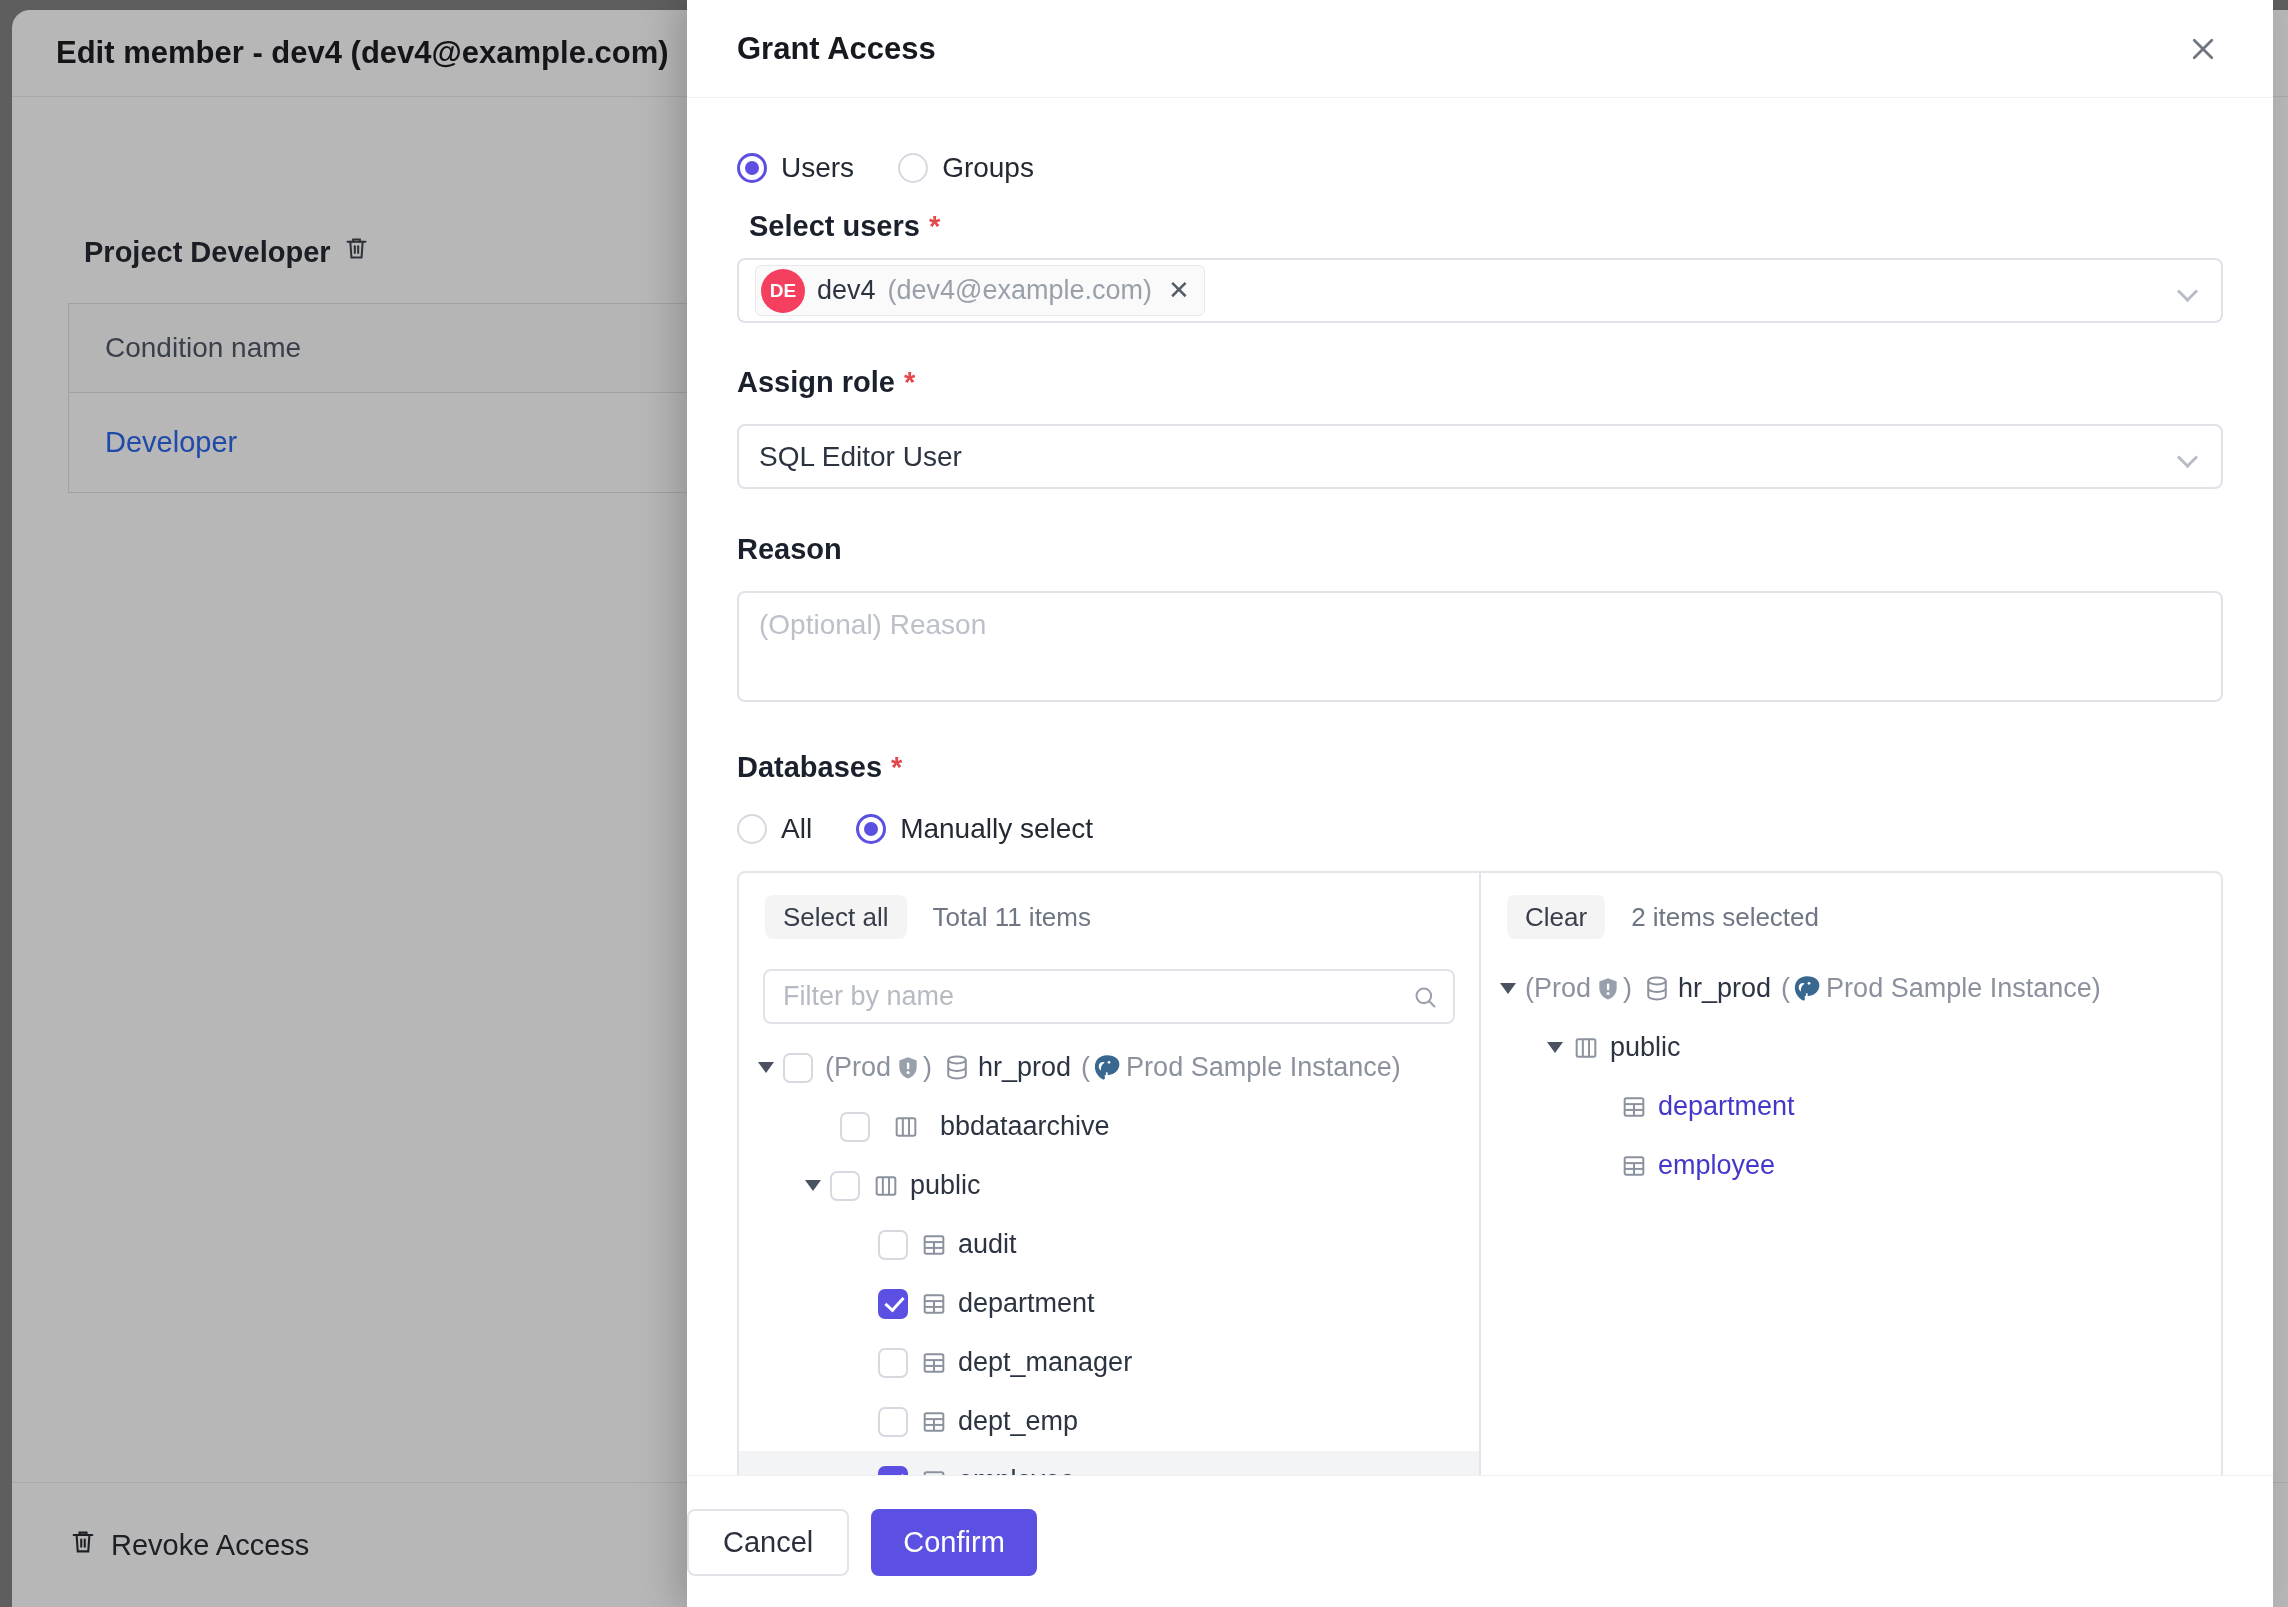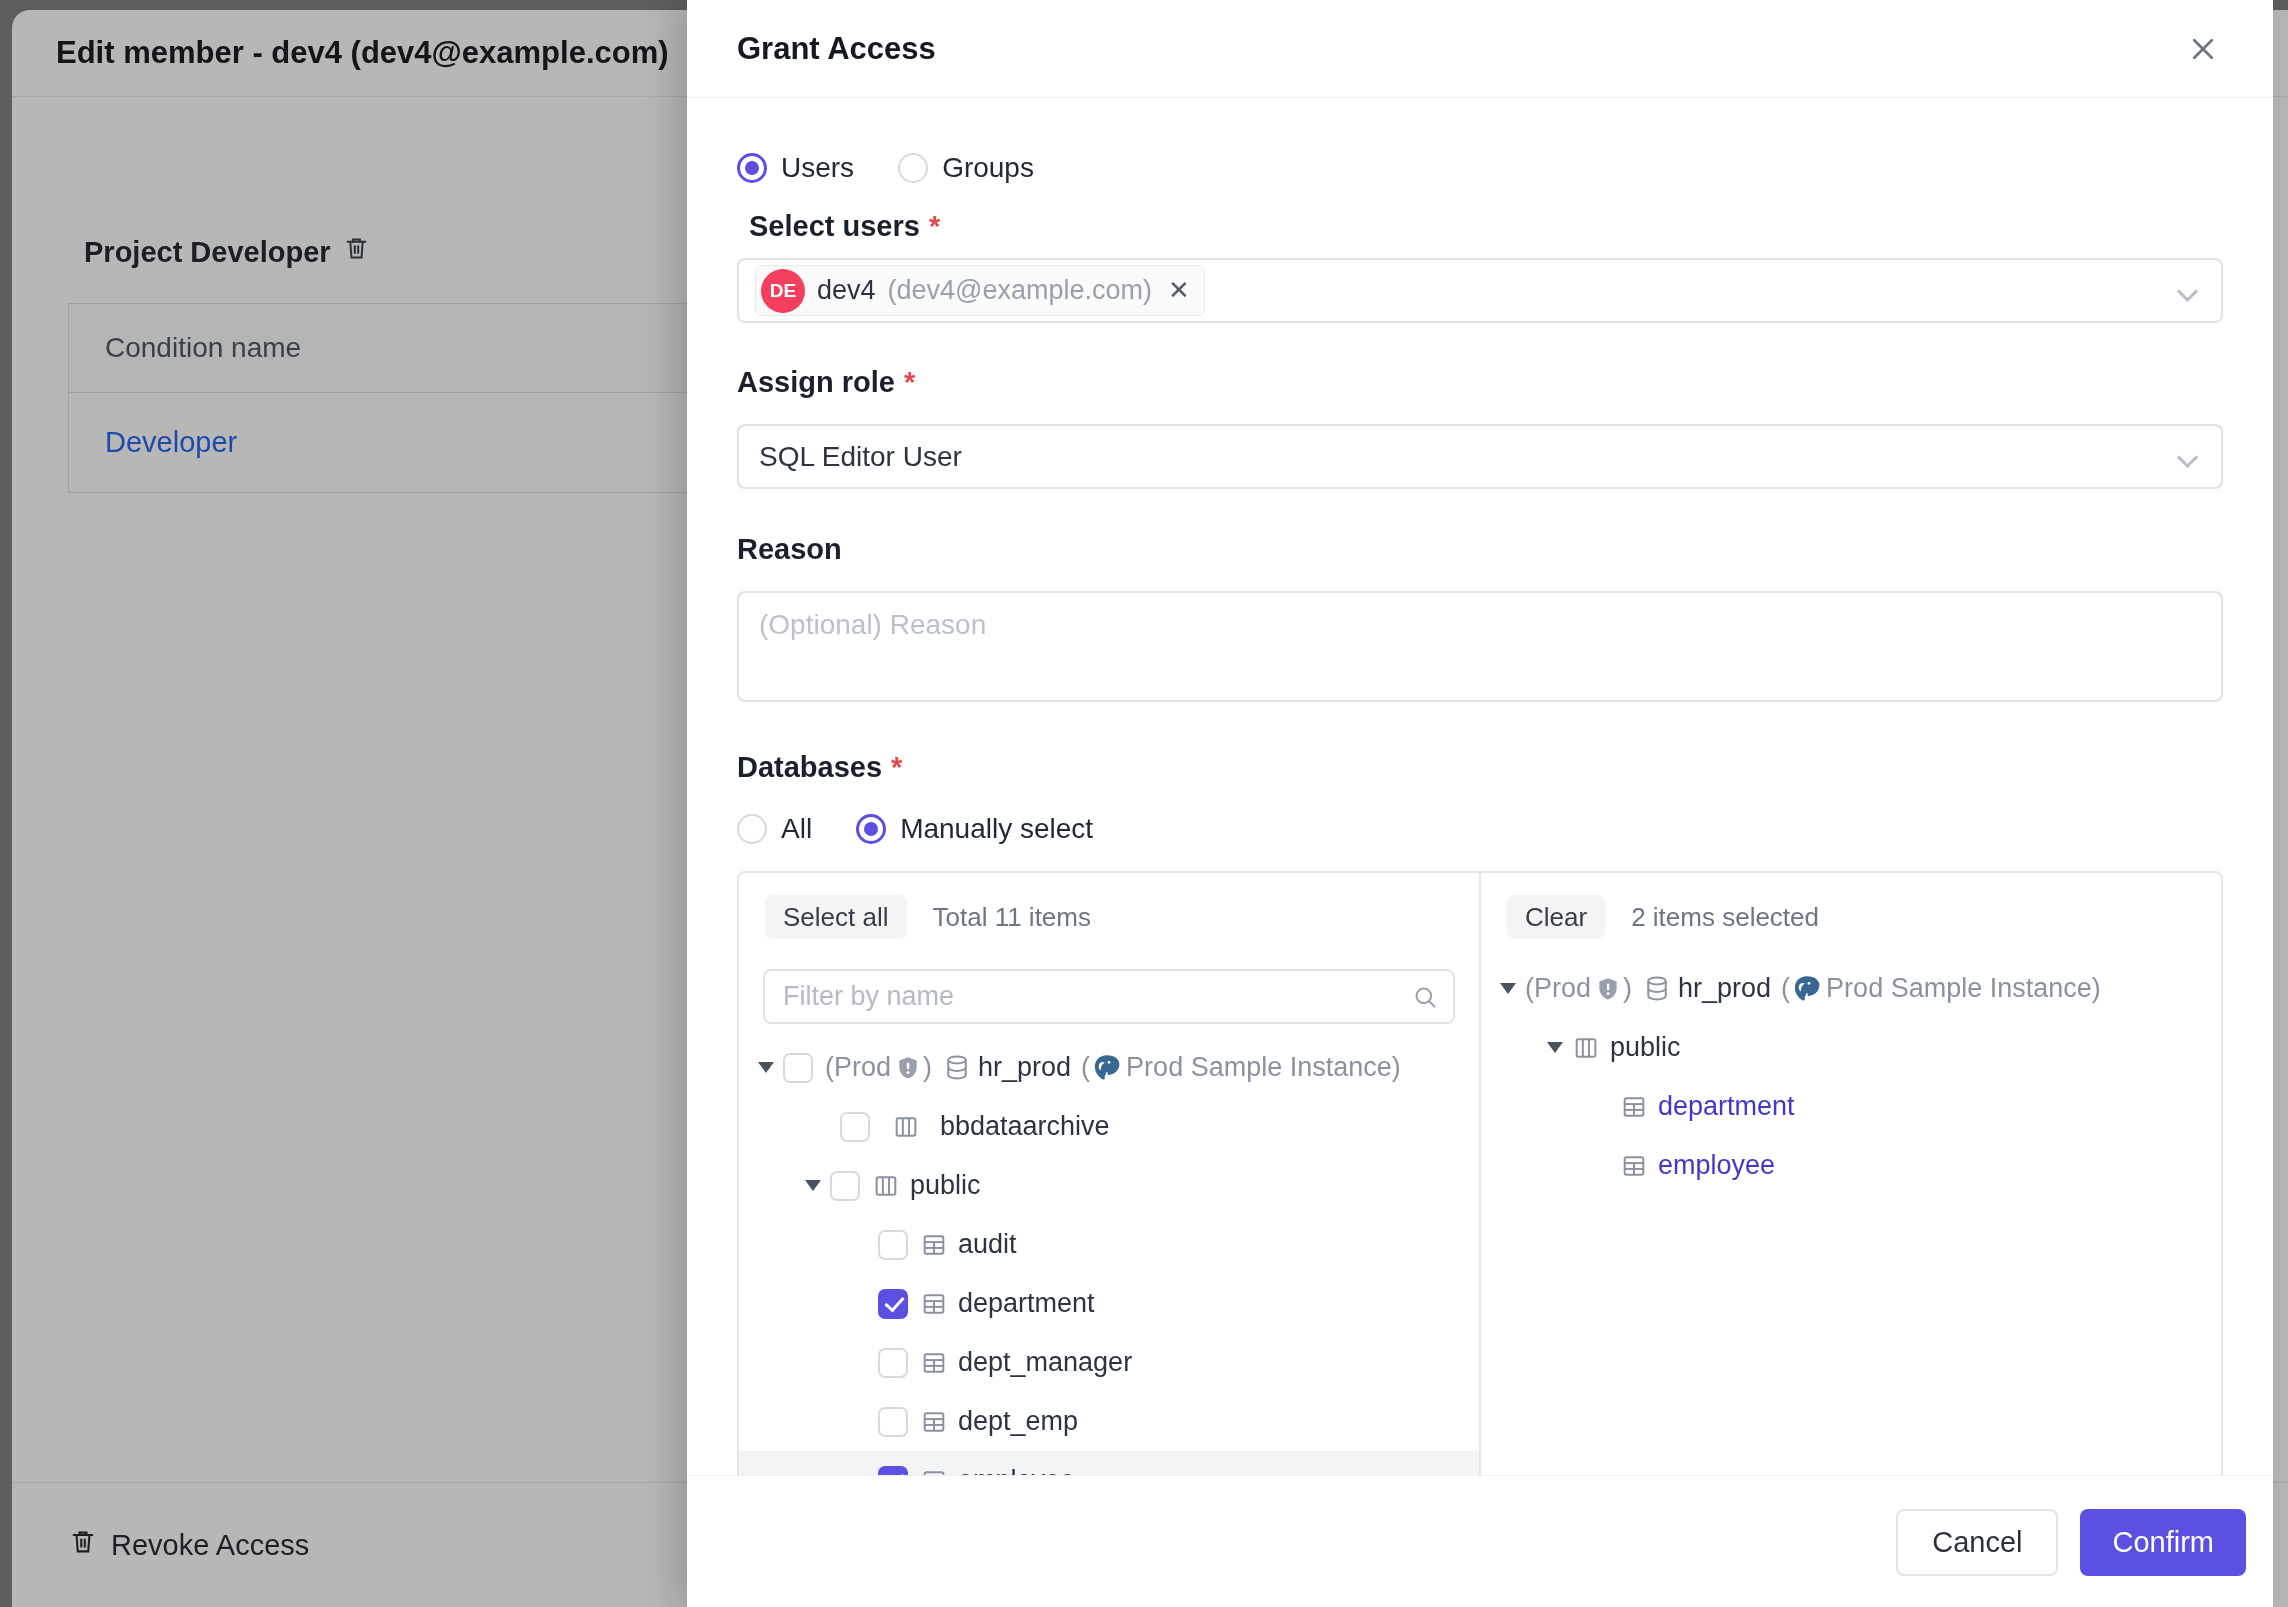--- a/index.html
+++ b/index.html
@@ -29,21 +29,21 @@
   .backdrop { position:absolute; inset:0; background:rgba(15,15,18,0.30); }
   .modal { position:absolute; top:0; right:16px; bottom:0; width:1586px; background:#fff;
            box-shadow:-12px 0 34px rgba(0,0,0,0.18); display:flex; flex-direction:column; }
   .modal-header { height:98px; flex:none; display:flex; align-items:center; padding:0 50px;
                   border-bottom:1px solid #eef0f3; }
   .modal-title { font-size:31px; font-weight:600; color:#16191f; }
   .close-btn { margin-left:auto; width:40px; height:40px; display:flex; align-items:center;
                justify-content:center; cursor:pointer; }
   .modal-body { flex:1; padding:24px 50px 0; overflow:hidden; }
   .modal-footer { height:133px; flex:none; border-top:1px solid #eef0f3; display:flex;
-                  align-items:center; justify-content:flex-end; gap:22px; padding-right:27px; }
+                  align-items:center; gap:22px; padding-right:27px; }
 
   
   .radio-row { display:flex; align-items:flex-end; height:36px;margin-top:26px; }
   .radio-row2 { display:flex; align-items:center; height:40px; margin-top:24px; }
   .radio-opt { display:flex; align-items:center; cursor:pointer; }
   .radio-opt + .radio-opt { margin-left:44px; }
   .radio { width:30px; height:30px; border-radius:50%; border:2px solid #d6d9df; background:#fff;
            position:relative; flex:none; }
   .radio.sel { border:3px solid var(--accent); }
   .radio.sel::after { content:''; position:absolute; left:50%; top:50%; width:14px; height:14px;

